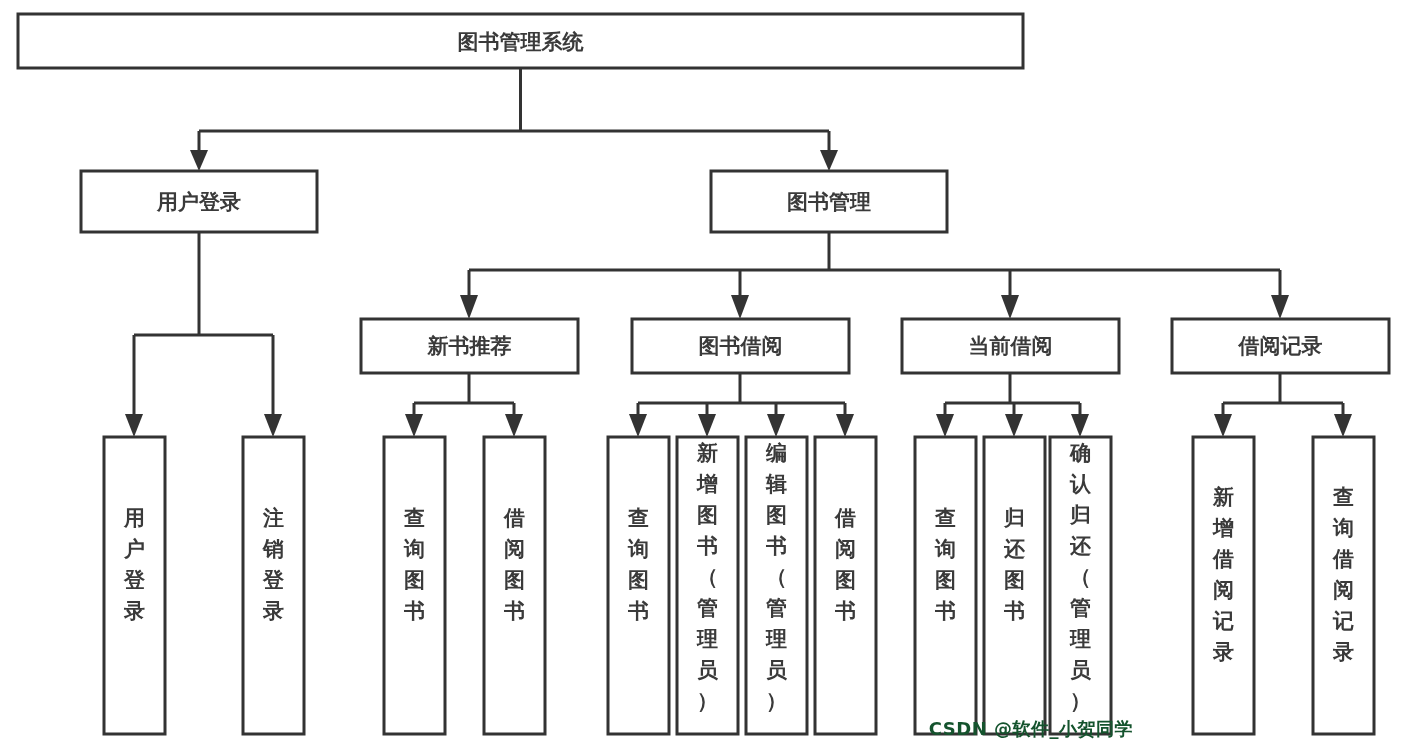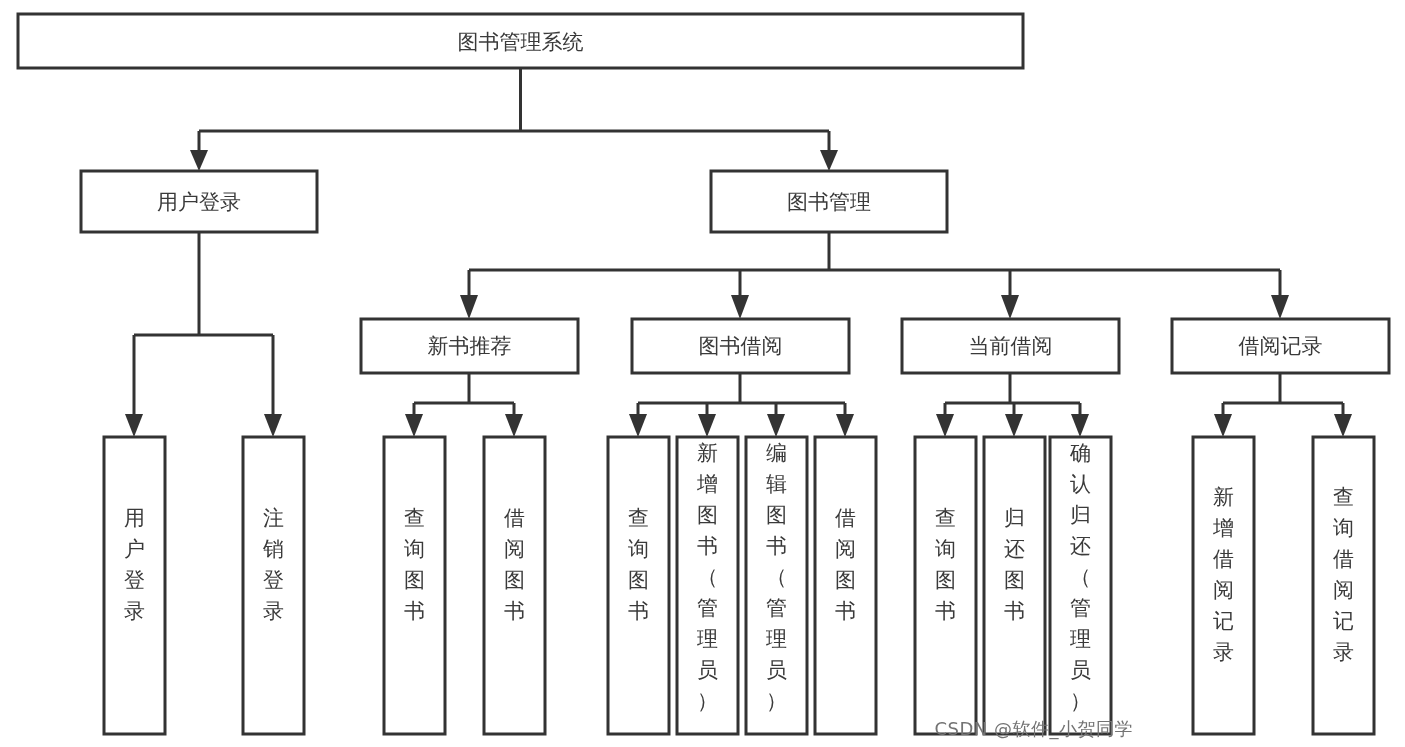--- a/index.html
+++ b/index.html
@@ -11,20 +11,21 @@
     width: 1405px;
     height: 747px;
     font-family: "DejaVu Sans", "Liberation Sans", sans-serif;
     overflow: hidden;
   }
   #diagram-root {
     position: relative;
     width: 1141px;
     height: 747px;
     background: #ffffff;
+    font-weight: bold;
   }
   svg#tree-svg {
     position: absolute;
     left: 0;
     top: 0;
     width: 1405px;
     height: 747px;
     display: block;
   }
   .node-box {
@@ -53,21 +54,21 @@
   .arrow-head {
     fill: #333333;
     stroke: none;
   }
   .watermark {
     position: absolute;
     right: 8px;
     bottom: 6px;
     font-family: "DejaVu Sans", "Liberation Sans", sans-serif;
     font-size: 18px;
-    color: #737373;
+    color: #14532d;
     white-space: nowrap;
     letter-spacing: 0.5px;
     pointer-events: none;
   }
 </style>
 </head>
 <body>
 
 <div id="diagram-root">
 

